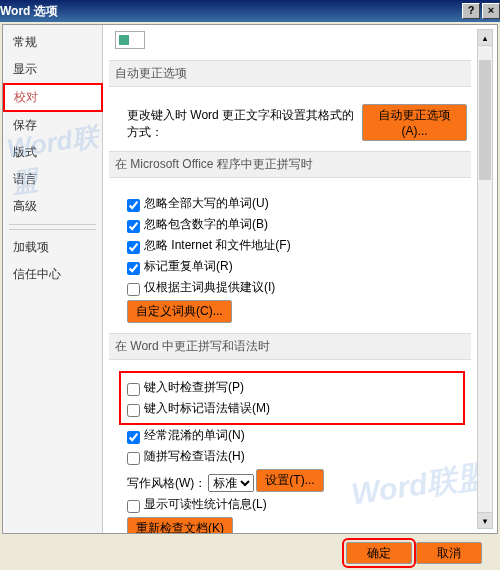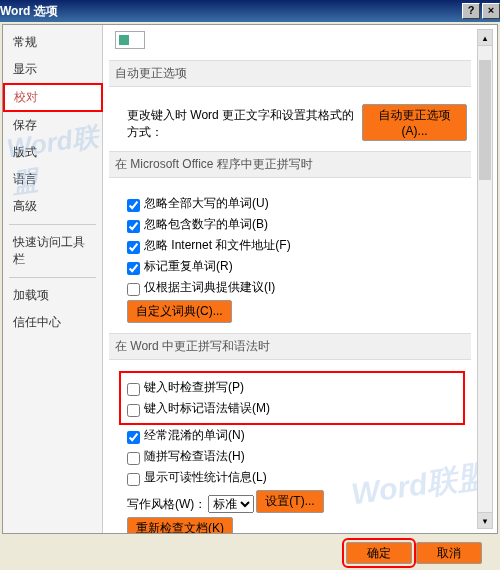--- a/index.html
+++ b/index.html
@@ -150,21 +150,20 @@
   <div class="sidebar">
     <div class="watermark" style="left:6px;top:100px;font-size:26px;">Word联盟</div>
     <div class="sidebar-item"><span>常规</span></div>
     <div class="sidebar-item"><span>显示</span></div>
     <div class="sidebar-item selected"><span>校对</span></div>
     <div class="sidebar-item"><span>保存</span></div>
     <div class="sidebar-item"><span>版式</span></div>
     <div class="sidebar-item"><span>语言</span></div>
     <div class="sidebar-item"><span>高级</span></div>
     <div class="divider"></div>
-    <div class="sidebar-item"><span>快速访问工具栏</span></div>
     <div class="divider"></div>
     <div class="sidebar-item"><span>加载项</span></div>
     <div class="sidebar-item"><span>信任中心</span></div>
   </div>
 
   <div class="main">
     <div class="watermark" style="right:10px;top:440px;">Word联盟</div>
     <div class="main-inner">
       <div class="icon-strip"></div>
 
@@ -214,31 +213,31 @@
 
       <div class="row">
           <input type="checkbox" checked="" style="">
           <label>经常混淆的单词(N)</label>
         </div>
       <div class="row">
           <input type="checkbox" style="">
           <label>随拼写检查语法(H)</label>
         </div>
       <div class="row">
-          <input type="checkbox" style="">
-          <label>显示可读性统计信息(L)</label>
-        </div>
-
-      <div class="row">
         <span>写作风格(W)：</span>
         <select>
           <option>标准</option>
         </select>
         <button class="btn">设置(T)...</button>
       </div>
+
+      <div class="row">
+          <input type="checkbox" style="">
+          <label>显示可读性统计信息(L)</label>
+        </div>
       <div class="row">
           <button class="btn">重新检查文档(K)</button>
         </div>
 
       <div class="section-header">
         <span>例外项(X)：</span>
         <span style="display:inline-block;width:12px;height:12px;background:#2a6;border:1px solid #185;vertical-align:middle;margin:0 2px;"></span>
         <select style="width:150px;">
           <option>网站金字塔结构.docx</option>
         </select>

